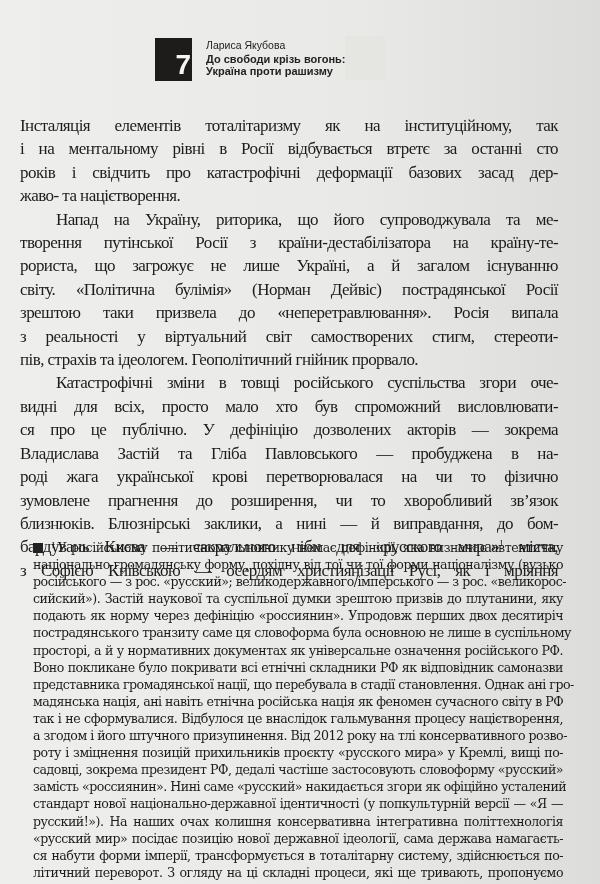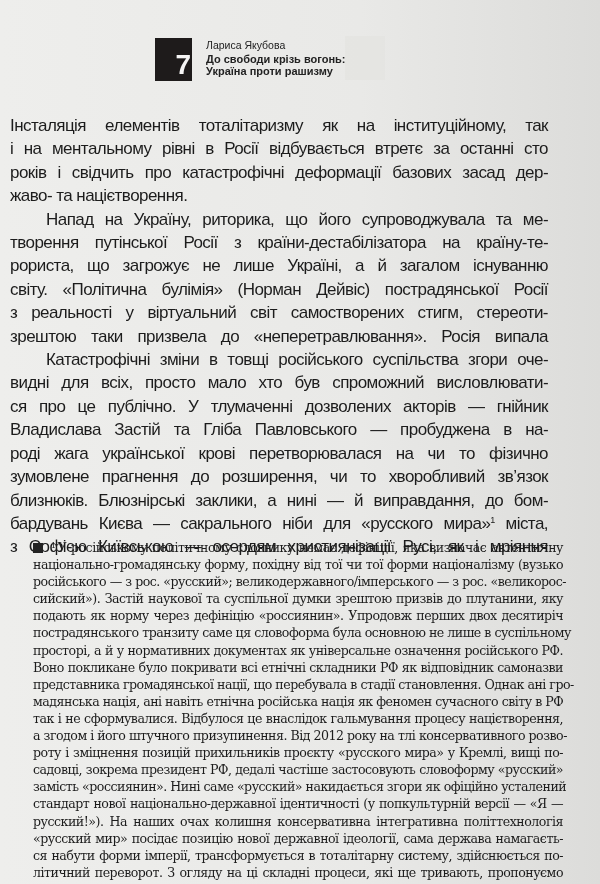--- a/index.html
+++ b/index.html
@@ -22,23 +22,23 @@
       padding-right: 1px; box-sizing: border-box; line-height: 32px;
     }
     .header-text {
       margin-left: 14px; font-family: "Liberation Sans", sans-serif; color: #222;
     }
     .author { font-size: 10.5px; margin-top: 0px; line-height: 14px; }
     .title { font-size: 11px; font-weight: bold; line-height: 10px; margin-top: 2px; }
     .ghost { position: absolute; left: 345px; top: 36px; width: 40px; height: 44px; background: #e2e2e0; opacity: .6; }
 
     .main {
-      position: absolute; left: 10px; top: 114px; width: 538px;
+      position: absolute; left: 20px; top: 114px; width: 538px;
       font-size: 17px; line-height: 23.4px; text-align: justify;
-      font-family: Liberation Sans, sans-serif;
+      font-family: Liberation Serif, serif;
       letter-spacing: -0.55px;
     }
     .main p { margin: 0; }
     .line { display: block; text-align: justify; text-align-last: justify; white-space: nowrap; }
     .line.last { text-align-last: left; }
     sup { font-size: 9px; vertical-align: 6px; line-height: 0; }
 
     .footnote {
       position: absolute; left: 33px; top: 537px; width: 530px;
       font-size: 12.6px; line-height: 17.1px;
@@ -67,27 +67,28 @@
     <span class="line">Інсталяція елементів тоталітаризму як на інституційному, так</span>
     <span class="line">і на ментальному рівні в Росії відбувається втретє за останні сто</span>
     <span class="line">років і свідчить про катастрофічні деформації базових засад дер-</span>
     <span class="line last">жаво- та націєтворення.</span>
   </p>
   <p>
     <span class="line" style="padding-left:36px">Напад на Україну, риторика, що його супроводжувала та ме-</span>
     <span class="line">творення путінської Росії з країни-дестабілізатора на країну-те-</span>
     <span class="line">рориста, що загрожує не лише Україні, а й загалом існуванню</span>
     <span class="line">світу. «Політична булімія» (Норман Дейвіс) пострадянської Росії</span>
+    <span class="line">зрештою таки призвела до «неперетравлювання». Росія випала</span>
     <span class="line">з реальності у віртуальний світ самостворених стигм, стереоти-</span>
-    <span class="line">зрештою таки призвела до «неперетравлювання». Росія випала</span>
+    <span class="line last">пів, страхів та ідеологем. Геополітичний гнійник прорвало.</span>
   </p>
   <p>
     <span class="line" style="padding-left:36px">Катастрофічні зміни в товщі російського суспільства згори оче-</span>
     <span class="line">видні для всіх, просто мало хто був спроможний висловлювати-</span>
-    <span class="line">ся про це публічно. У тлумаченні дозволених акторів — гнійник</span>
+    <span class="line">ся про це публічно. У дефініцію дозволених акторів — зокрема</span>
     <span class="line">Владислава Застій та Гліба Павловського — пробуджена в на-</span>
     <span class="line">роді жага української крові перетворювалася на чи то фізично</span>
     <span class="line">зумовлене прагнення до розширення, чи то хворобливий зв’язок</span>
     <span class="line">близнюків. Блюзнірські заклики, а нині — й виправдання, до бом-</span>
     <span class="line"><span>бардувань Києва — сакрального ніби для «русского мира»</span><sup>1</sup><span> міста,</span></span>
     <span class="line">з Софією Київською — осердям християнізації Русі, як і мріяння</span>
   </p>
 </div>
 
 <div class="footnote">

